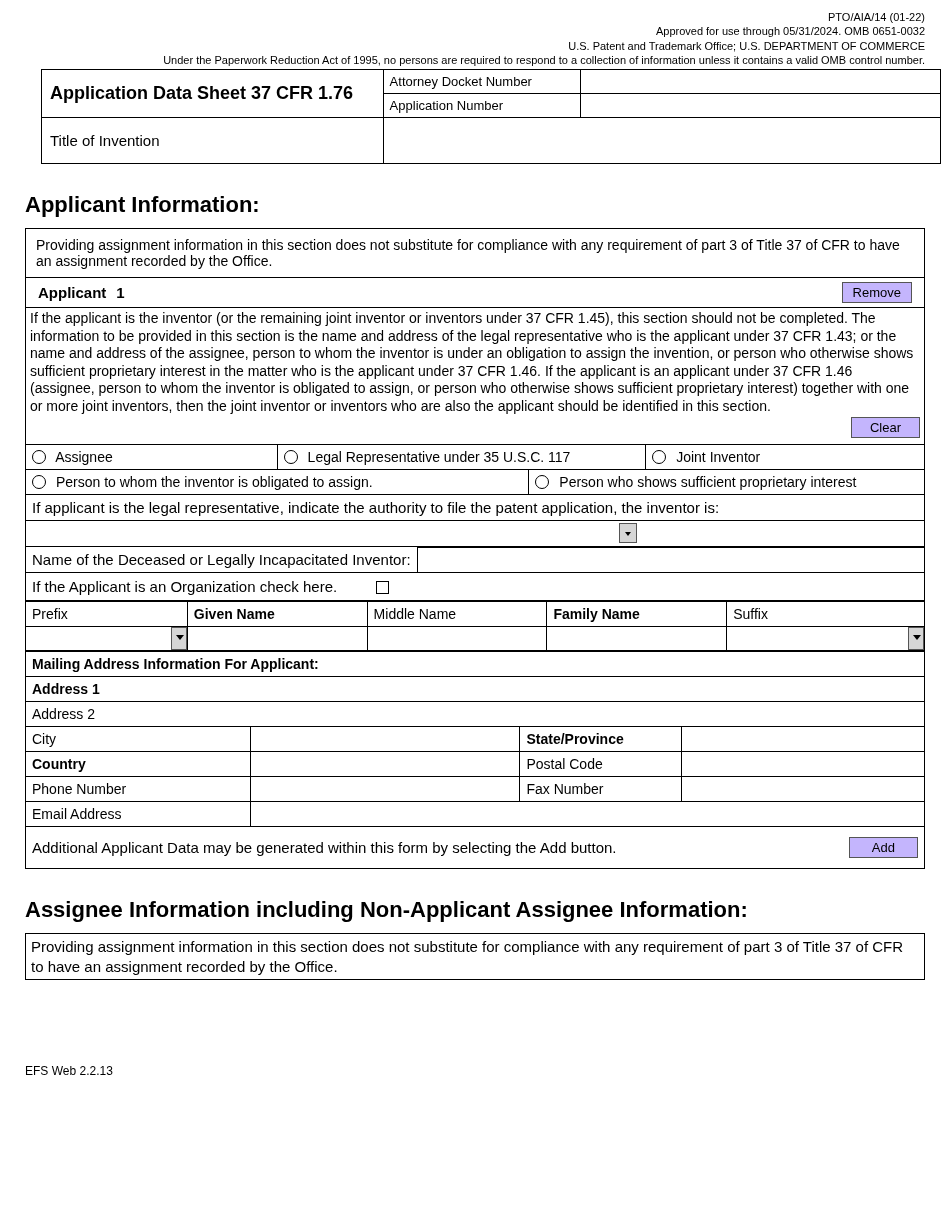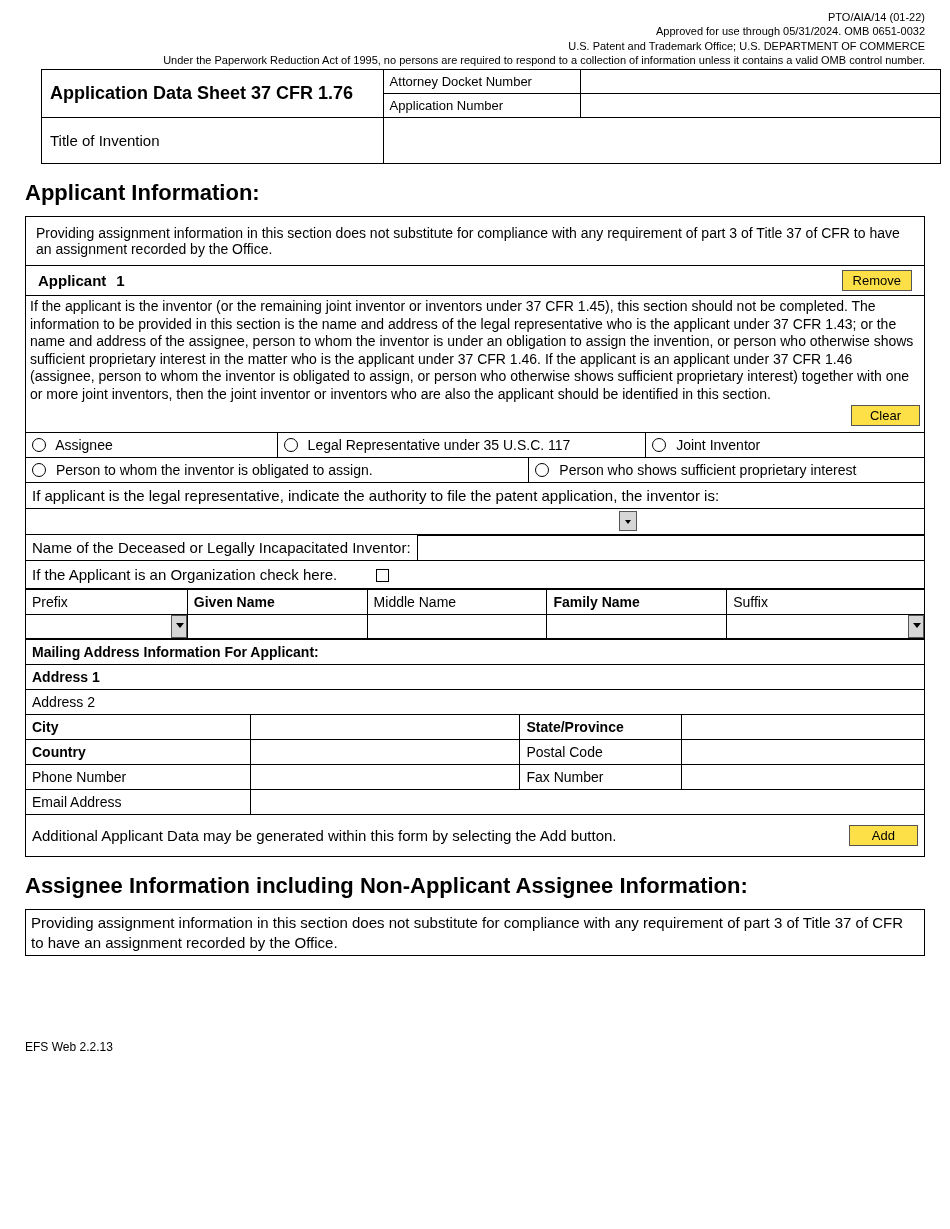--- a/index.html
+++ b/index.html
@@ -12,26 +12,26 @@
     background: #fff;
     width: 950px;
   }
   .top-right { text-align: right; font-size: 11px; line-height: 1.3; }
   table { border-collapse: collapse; width: 100%; }
   td, th { border: 1px solid #000; padding: 4px 6px; vertical-align: middle; }
   .hdr-table { margin-top: 2px; margin-left: 16px; }
   .hdr-table td { height: 24px; }
   .ads-cell { font-weight: bold; font-size: 18px; padding: 10px 8px; }
   .title-label { font-size: 15px; padding: 14px 8px; }
-  h2.section { font-size: 22px; font-weight: bold; margin: 16px 0 10px 0; }
+  h2.section { font-size: 22px; font-weight: bold; margin: 28px 0 10px 0; }
   .info-box { border: 1px solid #000; padding: 8px 10px; font-size: 14px; }
   .applicant-row { border: 1px solid #000; border-top: none; display: flex; align-items: center; padding: 4px 12px; }
   .applicant-row .lbl { font-weight: bold; font-size: 15px; }
   .btn {
-    background: #fde047;
+    background: #c4b5fd;
     border: 1px solid #555;
     padding: 2px 10px;
     font-size: 13px;
     cursor: pointer;
   }
   .longtext { border: 1px solid #000; border-top: none; padding: 2px 4px 6px 4px; font-size: 14px; line-height: 1.25; position: relative; }
   .clear-wrap { text-align: right; margin-top: 2px; }
   .radio-row td { font-size: 14px; }
   .radio { display:inline-block; width:14px; height:14px; border:1.5px solid #000; border-radius:50%; vertical-align:-2px; margin-right:6px; }
   .checkbox { display:inline-block; width:13px; height:13px; border:1.5px solid #000; vertical-align:-2px; }
@@ -195,21 +195,21 @@
       <tr>
         <td colspan="4" style="font-weight:bold;">Mailing Address Information For Applicant:</td>
       </tr>
   <tr>
     <td colspan="4" style="font-weight:bold;">Address 1</td>
   </tr>
   <tr>
     <td colspan="4">Address 2</td>
   </tr>
   <tr>
-    <td style="width:25%; font-weight:bold;">City</td>
+    <td style="width:25%; font-weight:normal;">City</td>
     <td style="width:30%;"></td>
     <td style="width:18%; font-weight:bold;">State/Province</td>
     <td></td>
   </tr>
   <tr>
     <td style="font-weight:bold; width:8%;">Country</td>
     <td></td>
     <td>Postal Code</td>
     <td></td>
   </tr>

